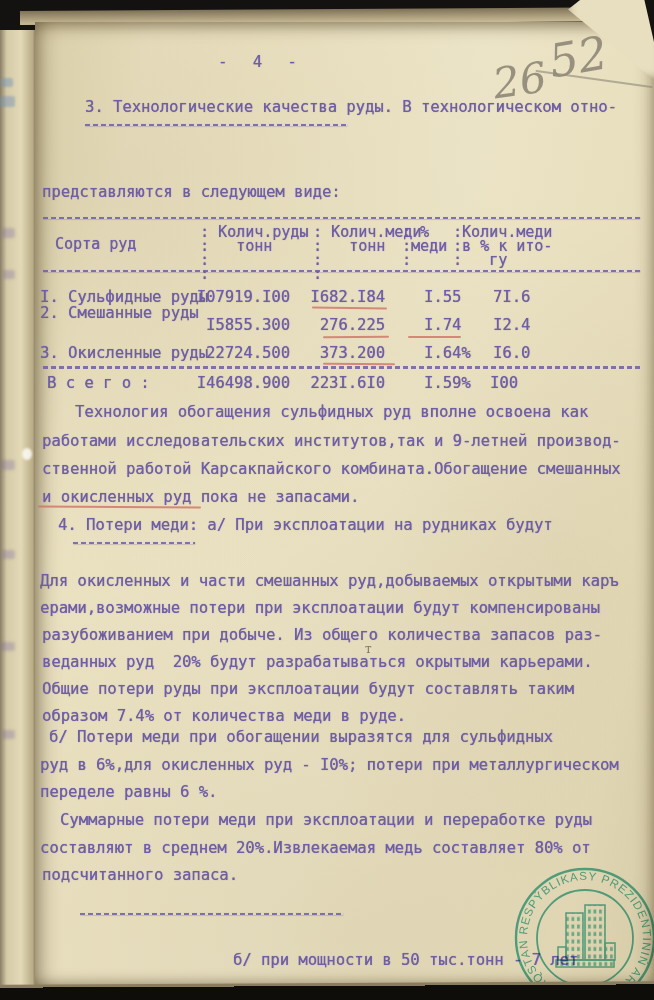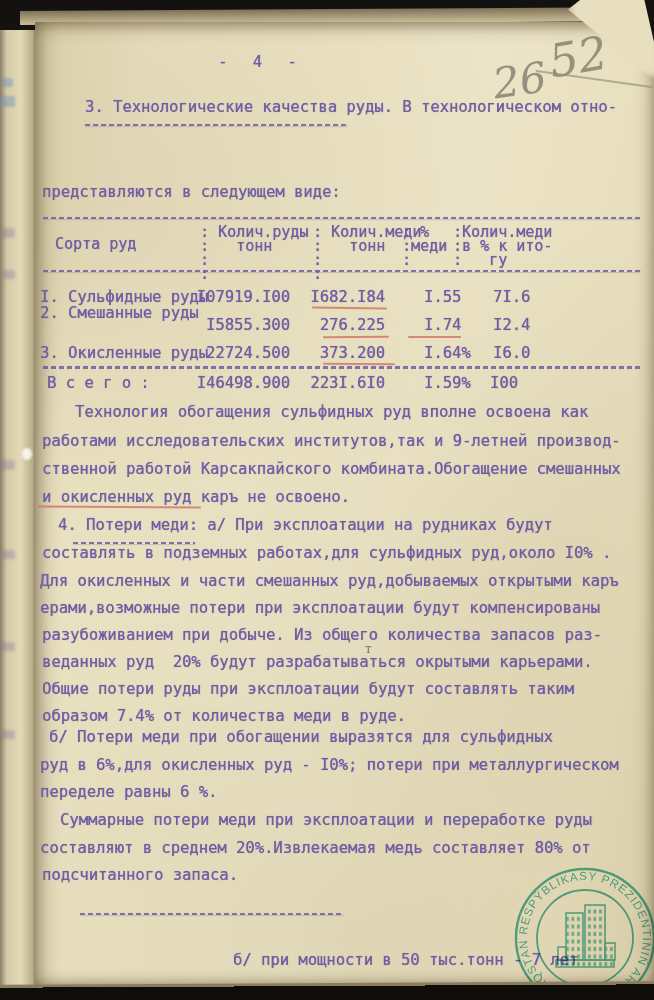--- a/index.html
+++ b/index.html
@@ -130,25 +130,24 @@
 
     <div class="red" style="left:277px;top:285px;width:75px;transform:rotate(.6deg);"></div>
     <div class="red" style="left:288px;top:314px;width:66px;transform:rotate(-.6deg);"></div>
     <div class="red" style="left:373px;top:314px;width:53px;"></div>
     <div class="red" style="left:288px;top:341px;width:72px;transform:rotate(.5deg);"></div>
     <div class="red" style="left:3px;top:484px;width:163px;transform:rotate(.4deg);"></div>
 
     <div class="tw" style="left:40px;top:383px;">Технология обогащения сульфидных руд вполне освоена как</div>
     <div class="tw" style="left:7px;top:412px;">работами исследовательских институтов,так и 9-летней производ-</div>
     <div class="tw" style="left:7px;top:440px;">ственной работой Карсакпайского комбината.Обогащение смешанных</div>
-    <div class="tw" style="left:7px;top:468px;">и окисленных руд каръ не освоено.</div>
+    <div class="tw" style="left:7px;top:468px;">и окисленных руд пока не запасами.</div>
 
     <div class="tw" style="left:23px;top:496px;">4. Потери меди: а/ При эксплоатации на рудниках будут</div>
     <div class="dash" style="left:38px;top:520px;width:122px;"></div>
-    <div class="tw" style="left:7px;top:524px;">составлять в подземных работах,для сульфидных руд,около I0% .</div>
     <div class="tw" style="left:5px;top:552px;">Для окисленных и части смешанных руд,добываемых открытыми каръ</div>
     <div class="tw" style="left:5px;top:579px;">ерами,возможные потери при эксплоатации будут компенсированы</div>
     <div class="tw" style="left:7px;top:606px;">разубоживанием при добыче. Из общего количества запасов раз-</div>
     <div class="tw" style="left:7px;top:633px;">веданных руд  20% будут разрабатываться окрытыми карьерами.</div>
     <span class="corr" style="left:330px;top:620px;">т</span>
     <div class="tw" style="left:7px;top:660px;">Общие потери руды при эксплоатации будут составлять таким</div>
     <div class="tw" style="left:7px;top:687px;">образом 7.4% от количества меди в руде.</div>
 
     <div class="tw" style="left:14px;top:708px;">б/ Потери меди при обогащении выразятся для сульфидных</div>
     <div class="tw" style="left:5px;top:736px;text-align:right;">руд в 6%,для окисленных руд - I0%; потери при металлургическом</div>

